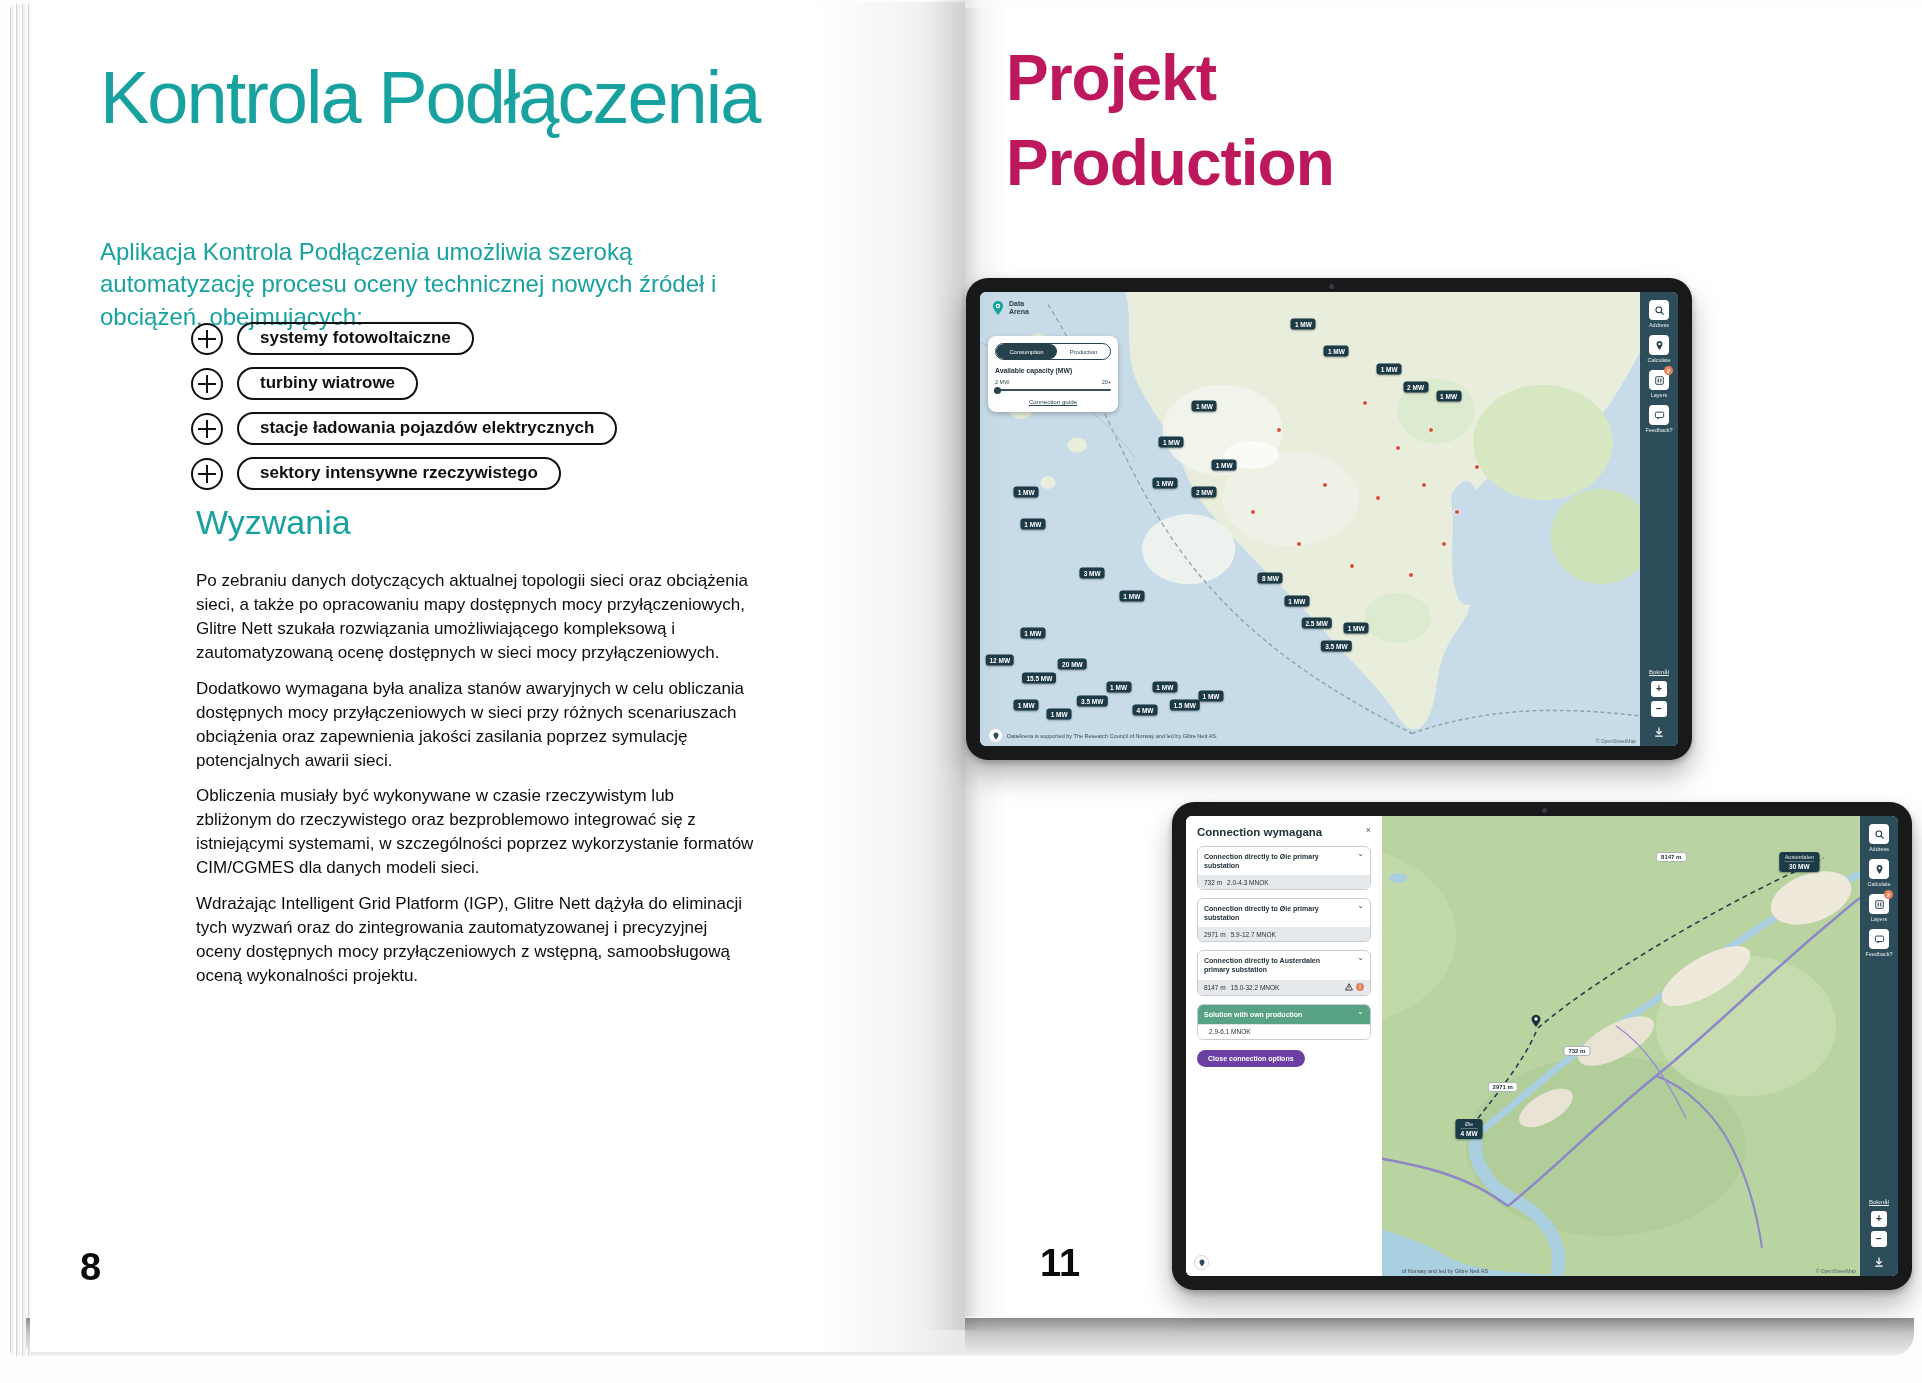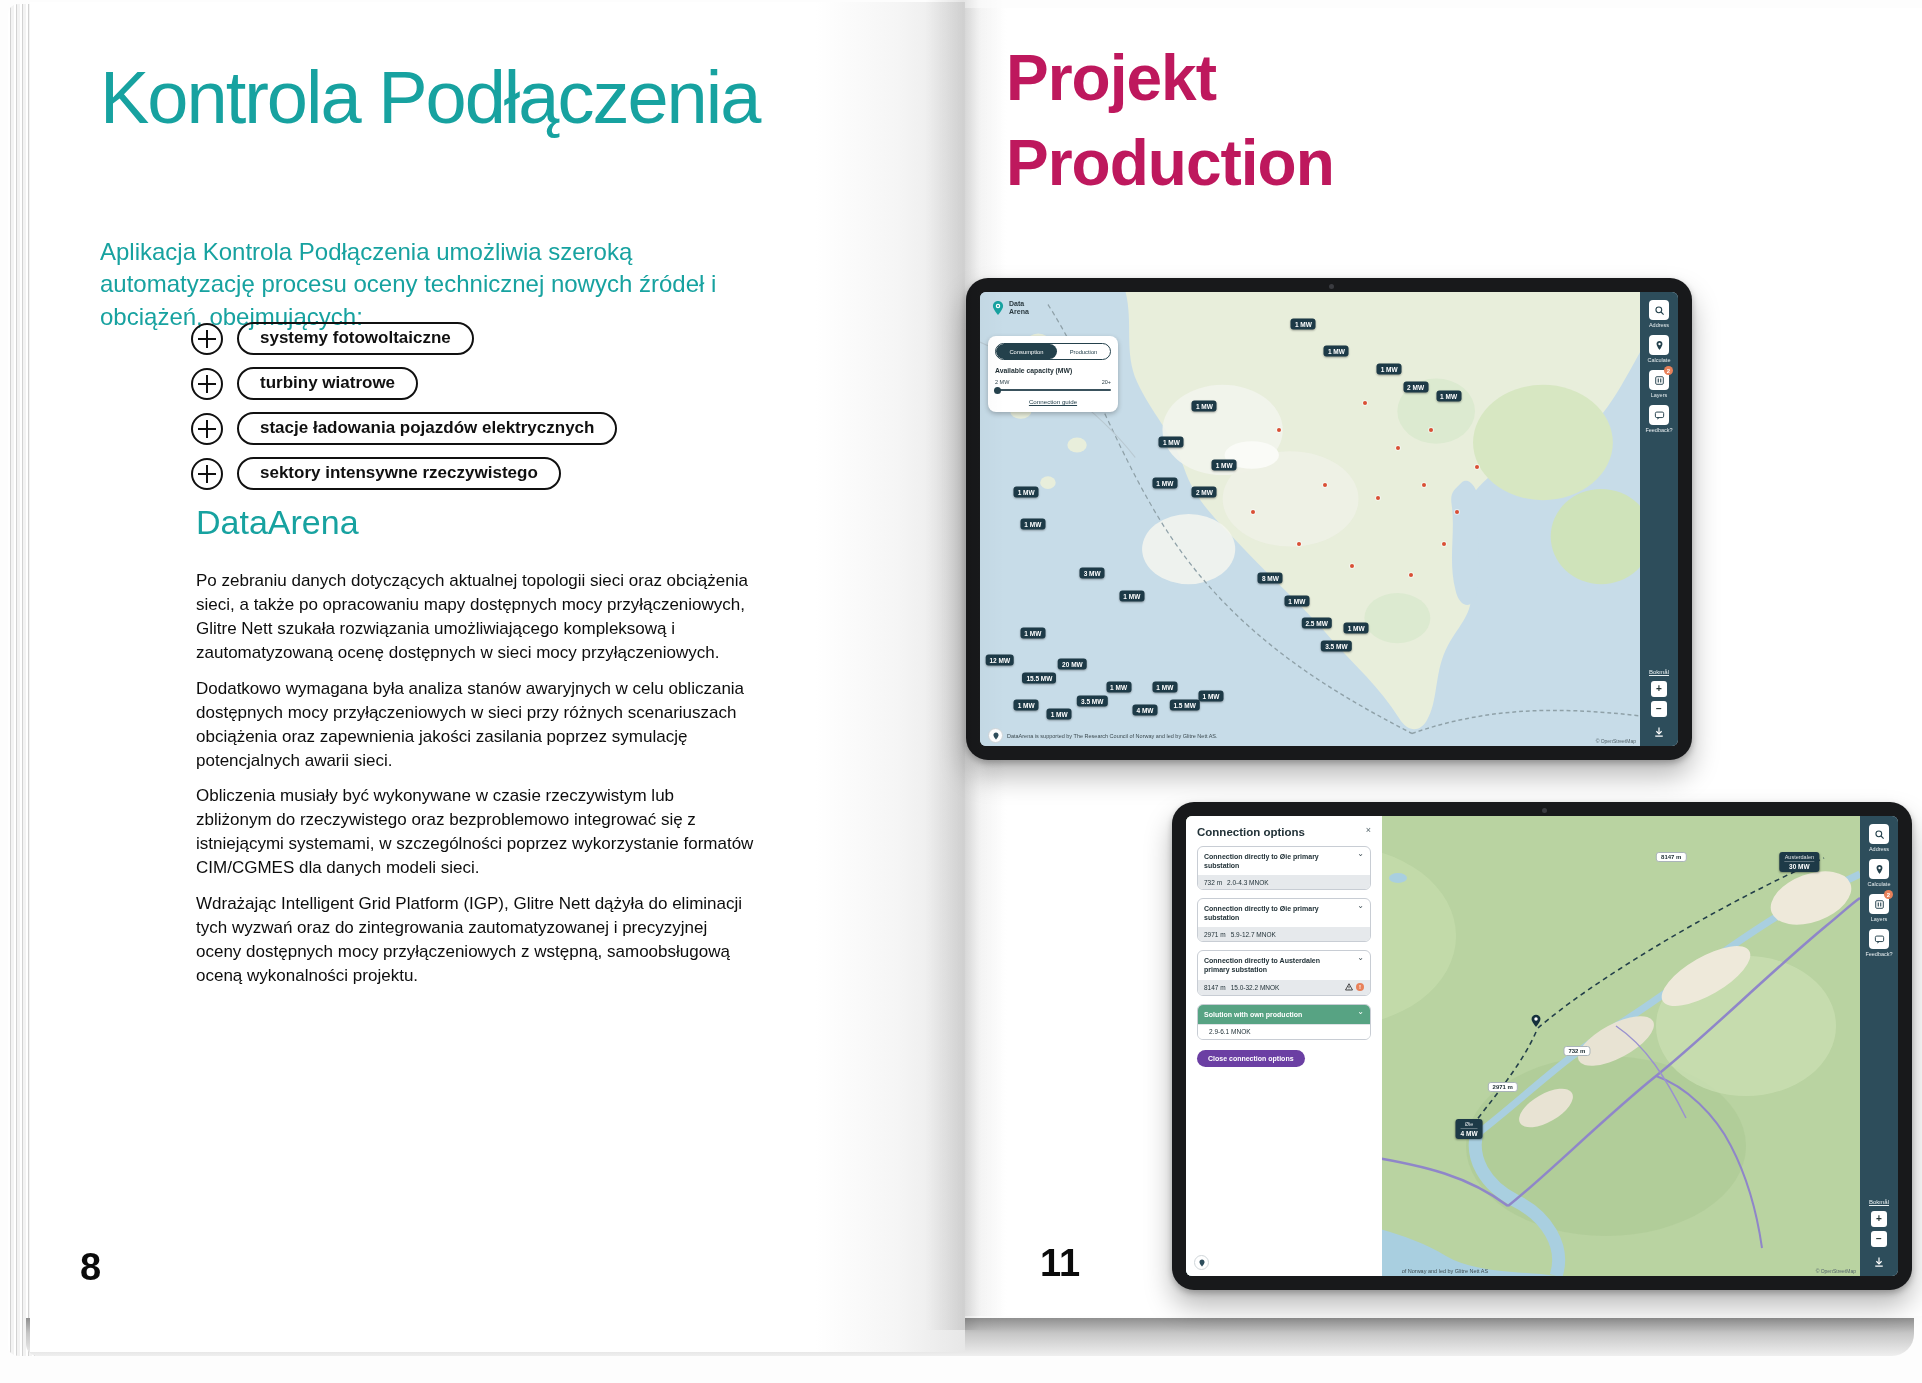--- a/index.html
+++ b/index.html
@@ -151,21 +151,21 @@
     <div class="lp-row">
       <svg class="plus-ico" viewBox="0 0 34 34">
         <circle cx="17" cy="17" r="15" fill="none" stroke="#101010" stroke-width="2"></circle>
         <line x1="17" y1="8" x2="17" y2="26" stroke="#101010" stroke-width="2"></line>
         <line x1="8" y1="17" x2="26" y2="17" stroke="#101010" stroke-width="2"></line>
       </svg>
       <span class="pill">sektory intensywne rzeczywistego</span>
     </div>
   </div>
 
-<div class="lp-sub">DataArena</div>
+<div class="lp-sub">Wyzwania</div>
 <div class="lp-paras">
 
 <p>Po zebraniu danych dotyczących aktualnej topologii sieci oraz obciążenia sieci, a także po opracowaniu mapy dostępnych mocy przyłączeniowych, Glitre Nett szukała rozwiązania umożliwiającego kompleksową i zautomatyzowaną ocenę dostępnych w sieci mocy przyłączeniowych.</p>
     <p>Dodatkowo wymagana była analiza stanów awaryjnych w celu obliczania dostępnych mocy przyłączeniowych w sieci przy różnych scenariuszach obciążenia oraz zapewnienia jakości zasilania poprzez symulację potencjalnych awarii sieci.</p>
     <p>Obliczenia musiały być wykonywane w czasie rzeczywistym lub zbliżonym do rzeczywistego oraz bezproblemowo integrować się z istniejącymi systemami, w szczególności poprzez wykorzystanie formatów CIM/CGMES dla danych modeli sieci.</p>
     <p>Wdrażając Intelligent Grid Platform (IGP), Glitre Nett dążyła do eliminacji tych wyzwań oraz do zintegrowania zautomatyzowanej i precyzyjnej oceny dostępnych mocy przyłączeniowych z wstępną, samoobsługową oceną wykonalności projektu.</p>
   </div>
 <div class="page-num pn-left">8</div>
 
 <div class="rp-title">
@@ -380,21 +380,21 @@
         <span class="sname">Øie</span>
         <span class="smw">4 MW</span>
       </div>
       <div class="station" style="left:91%;top:10%;">
         <span class="sname">Austerdalen</span>
         <span class="smw">30 MW</span>
       </div>
 
       <div class="panel">
         <div class="panel-title-row">
-          <div class="panel-title">Connection options</div>
+          <div class="panel-title">Connection wymagana</div>
           <div class="panel-close">×</div>
         </div>
         <div>
 
             <div class="opt opt-default">
               <div class="opt-head">
                 <div class="opt-title">Connection directly to Øie primary substation</div>
                 <div class="chev"></div>
               </div>
               <div class="opt-foot">

